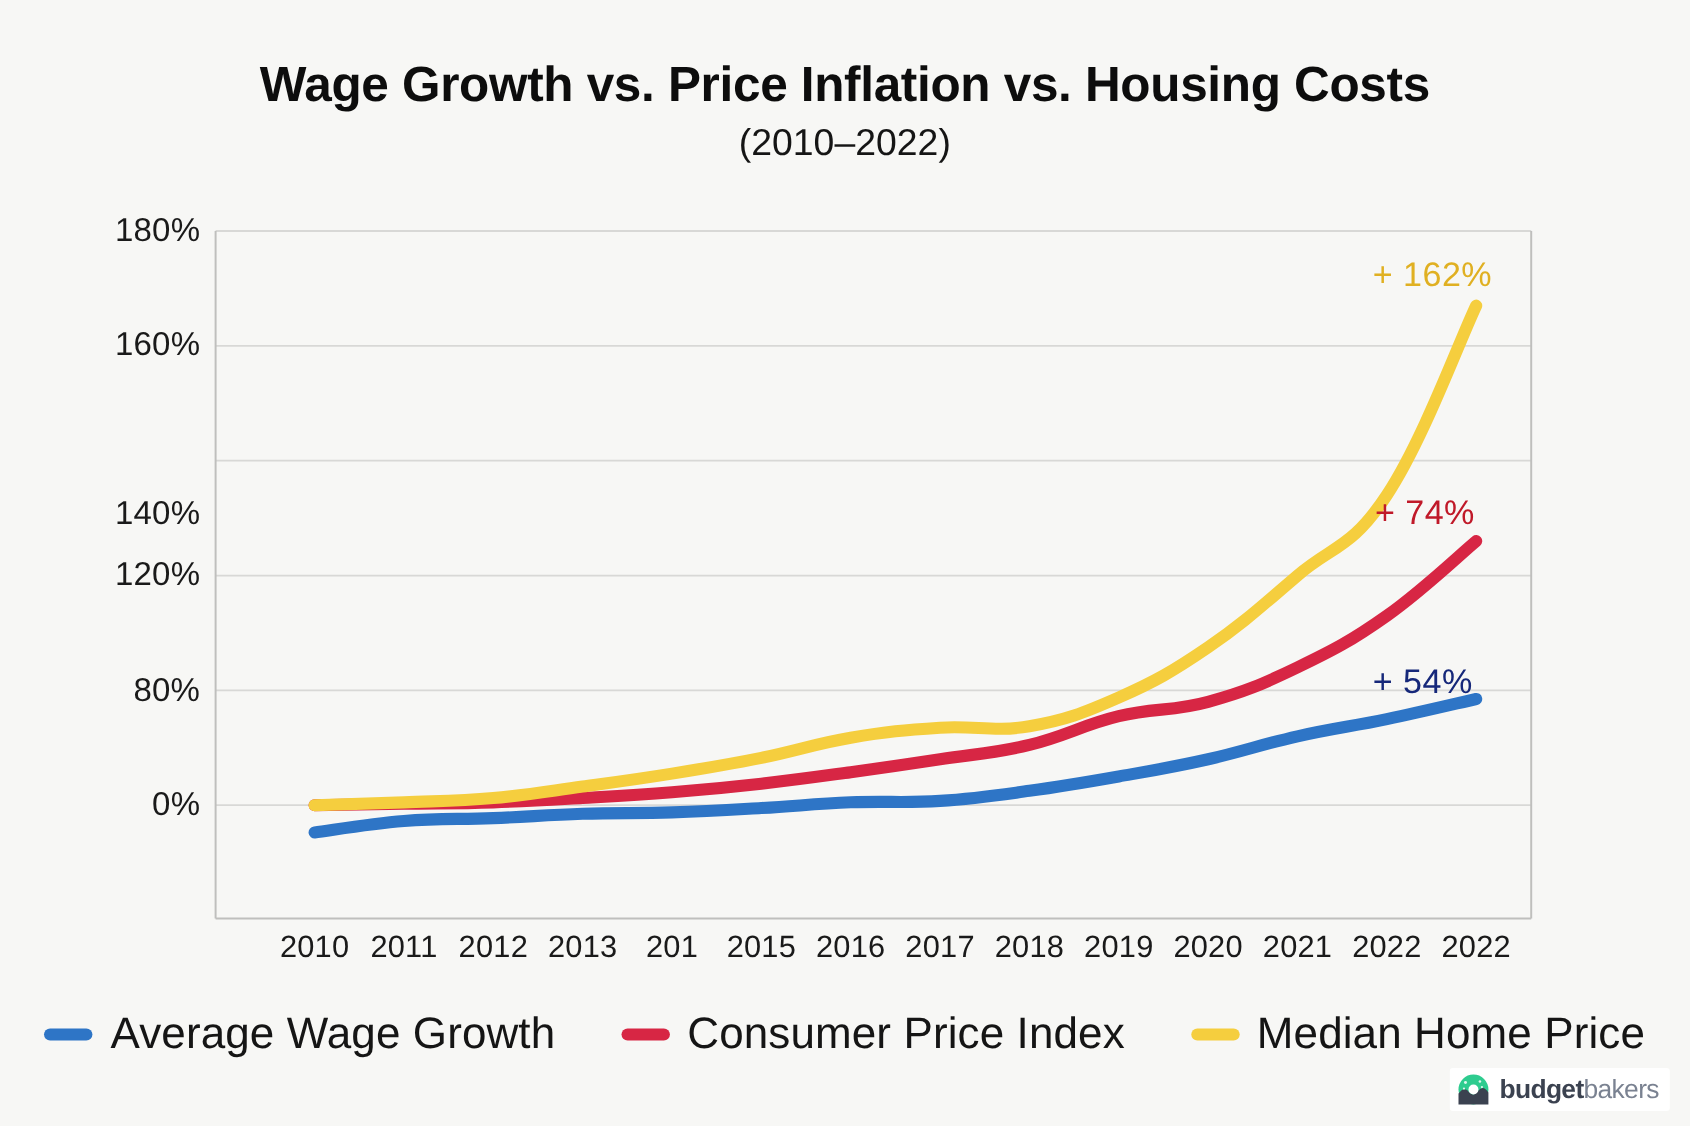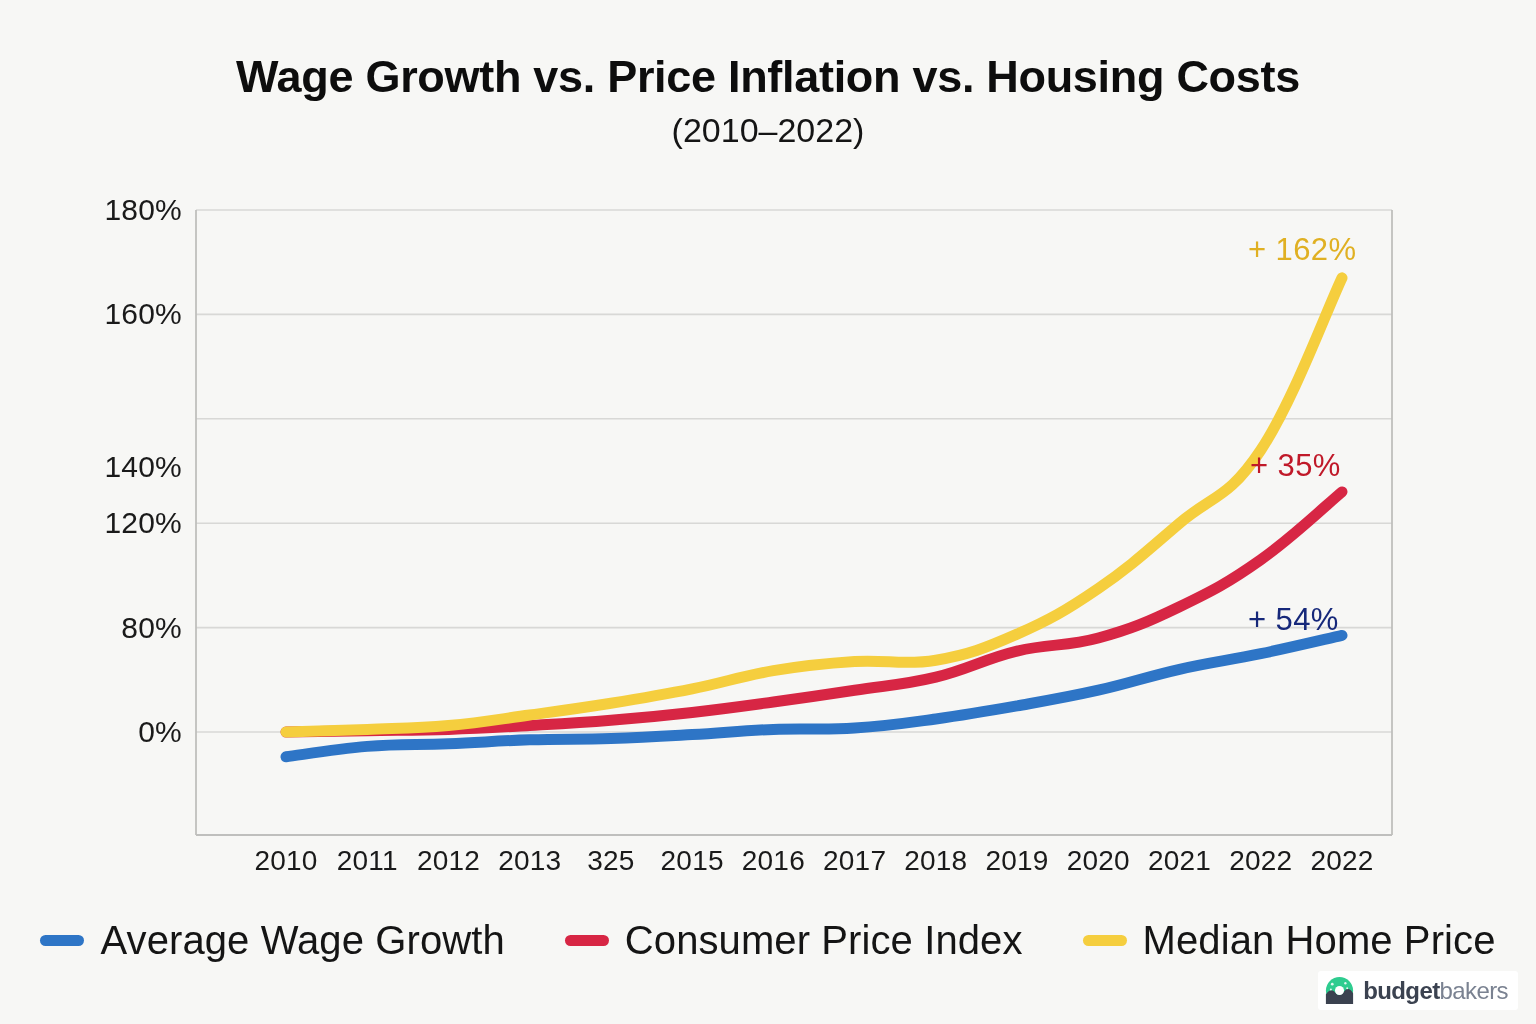--- a/index.html
+++ b/index.html
@@ -207,34 +207,34 @@
       <div class="y-tick" style="top: 418.8px; margin-top: 48px;">140%</div>
       <div class="y-tick" style="top: 523.2px;">120%</div>
       <div class="y-tick" style="top: 627.6px;">80%</div>
       <div class="y-tick" style="top: 732px;">0%</div>
     </div>
   <div id="x-tick-layer">
       <div class="x-tick" style="left: 286px;">2010</div>
       <div class="x-tick" style="left: 367.231px;">2011</div>
       <div class="x-tick" style="left: 448.462px;">2012</div>
       <div class="x-tick" style="left: 529.692px;">2013</div>
-      <div class="x-tick" style="left: 610.923px;">325</div>
+      <div class="x-tick" style="left: 610.923px;">201</div>
       <div class="x-tick" style="left: 692.154px;">2015</div>
       <div class="x-tick" style="left: 773.385px;">2016</div>
       <div class="x-tick" style="left: 854.615px;">2017</div>
       <div class="x-tick" style="left: 935.846px;">2018</div>
       <div class="x-tick" style="left: 1017.08px;">2019</div>
       <div class="x-tick" style="left: 1098.31px;">2020</div>
       <div class="x-tick" style="left: 1179.54px;">2021</div>
       <div class="x-tick" style="left: 1260.77px;">2022</div>
       <div class="x-tick" style="left: 1342px;">2022</div>
     </div>
 
   <div class="series-annotation" id="annotation-home">+ 162%</div>
-  <div class="series-annotation" id="annotation-cpi">+ 35%</div>
+  <div class="series-annotation" id="annotation-cpi">+ 74%</div>
   <div class="series-annotation" id="annotation-wage">+ 54%</div>
 </div>
 
 <div id="legend">
     <div class="legend-item">
       <span class="legend-swatch" style="background: rgb(46, 117, 198);"></span>
       <span class="legend-label">Average Wage Growth</span>
     </div>
     <div class="legend-item">
       <span class="legend-swatch" style="background: rgb(215, 38, 68);"></span>

